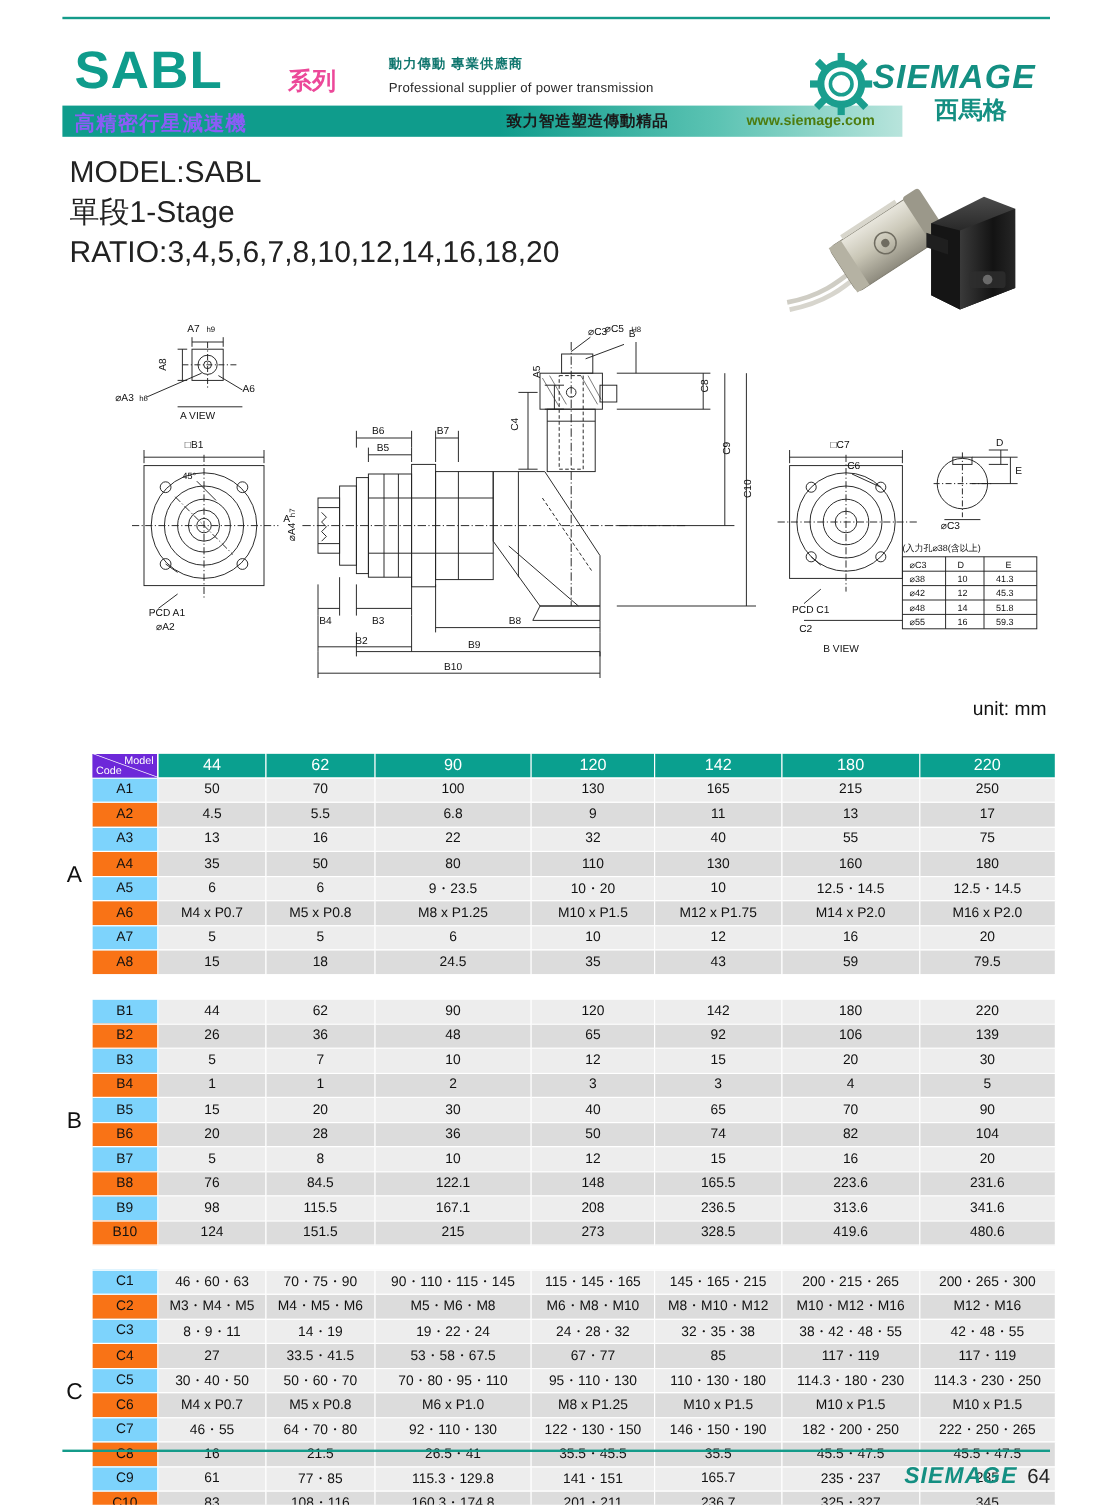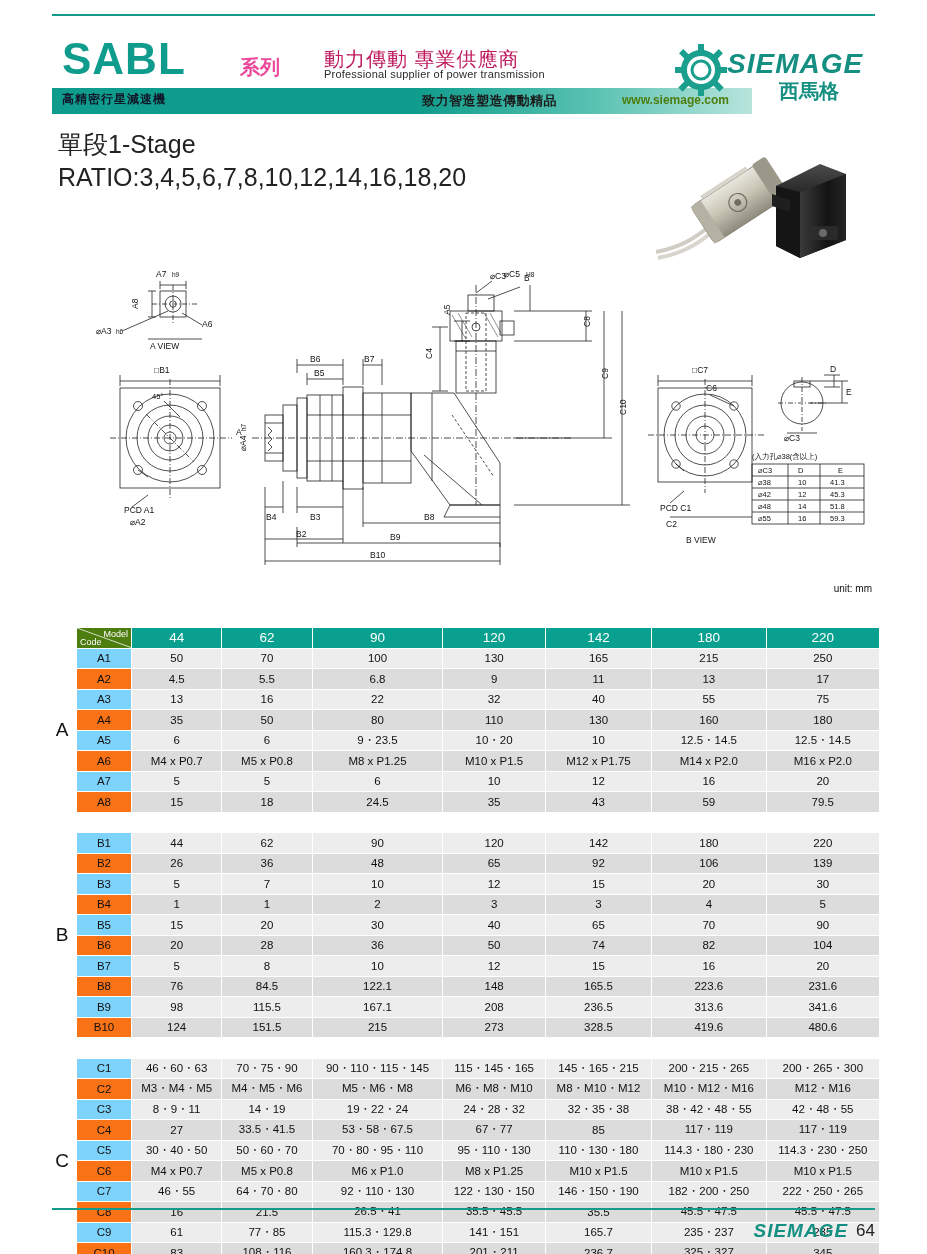--- a/index.html
+++ b/index.html
@@ -42,43 +42,43 @@
   .brand-series {
     position: absolute;
     left: 188px; top: 24px;
     font-size: 20px;
     font-weight: bold;
     color: #ec4899;
   }
   .slogan-cn {
     position: absolute;
     left: 272px; top: 16px;
-    font-size: 20px;
-    font-weight: normal;
-    color: #be185d;
+    font-size: 11px;
+    font-weight: bold;
+    color: #0f766e;
     letter-spacing: 1px;
   }
   .slogan-en {
     position: absolute;
     left: 272px; top: 38px;
     font-size: 11px;
     color: #2b2b2b;
     letter-spacing: 0.2px;
   }
   .green-bar {
     position: absolute;
     left: 0; top: 58px;
     width: 700px; height: 26px;
     background: linear-gradient(to right, #0f9c8c 0%, #0f9c8c 52%, #5cc3b3 78%, #b8e4dc 100%);
   }
   .bar-cn-left {
     position: absolute;
     left: 10px; top: 61px;
-    font-size: 12px;
-    color: #0f172a;
+    font-size: 17px;
+    color: #8b5cf6;
     font-weight: bold;
     letter-spacing: 1px;
   }
   .bar-cn-right {
     position: absolute;
     left: 370px; top: 62px;
     font-size: 13px;
     color: #1a1a1a;
     font-weight: bold;
     letter-spacing: 0.5px;
@@ -138,21 +138,21 @@
     position: absolute;
     left: 52px; top: 255px;
     width: 823px; height: 340px;
   }
   .drawing svg { display: block; }
 
   
   .unit-label {
     position: absolute;
     right: 55px; top: 583px;
-    font-size: 10px;
+    font-size: 16px;
     color: #111;
   }
 
   
   .table-wrap {
     position: absolute;
     left: 47px; top: 627px;
     width: 833px;
   }
   table.spec {
@@ -176,21 +176,21 @@
     color: #111;
     border: none;
   }
   .code-cell {
     width: 54px;
     background: #7dd3fc;
     font-size: 11.5px;
   }
   .hdr-corner {
     width: 54px;
-    background: #4d7c0f;
+    background: #6d28d9;
     position: relative;
     height: 38px;
     margin-left: 16px;
   }
   .hdr-model {
     background: #0aa08f;
     color: #ffffff;
     font-size: 13.5px;
     font-weight: normal;
     height: 38px;
@@ -292,20 +292,21 @@
           <rect x="40" y="38" width="6" height="9" transform="rotate(-45 43 42)"></rect>
         </g>
       </g>
     </svg>
     <div class="logo-text">SIEMAGE</div>
     <div class="logo-cn">西馬格</div>
   </div>
 </div>
 
 <div class="model-block">
+  <div>MODEL:SABL</div>
   <div>單段1-Stage</div>
   <div>RATIO:3,4,5,6,7,8,10,12,14,16,18,20</div>
 </div>
 
 <svg class="photo" viewBox="0 0 225 125">
   <defs>
     <linearGradient id="gmet" x1="0" y1="0" x2="0" y2="1">
       <stop offset="0%" stop-color="#e8e6dd"></stop>
       <stop offset="45%" stop-color="#c9c6b6"></stop>
       <stop offset="100%" stop-color="#8e8b7e"></stop>

